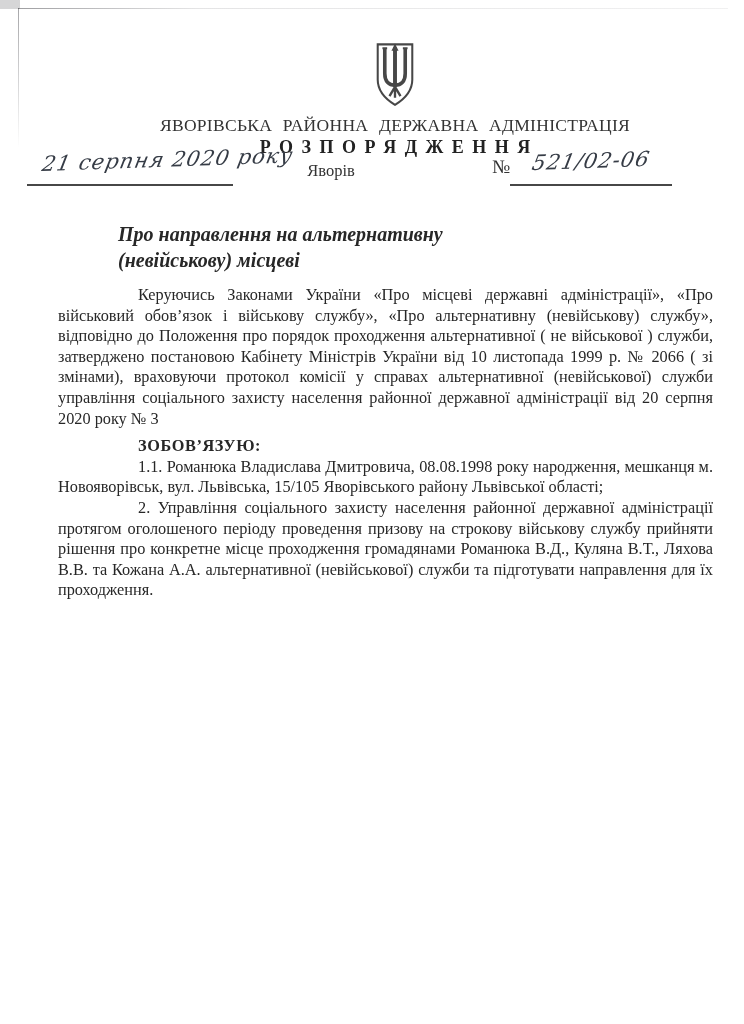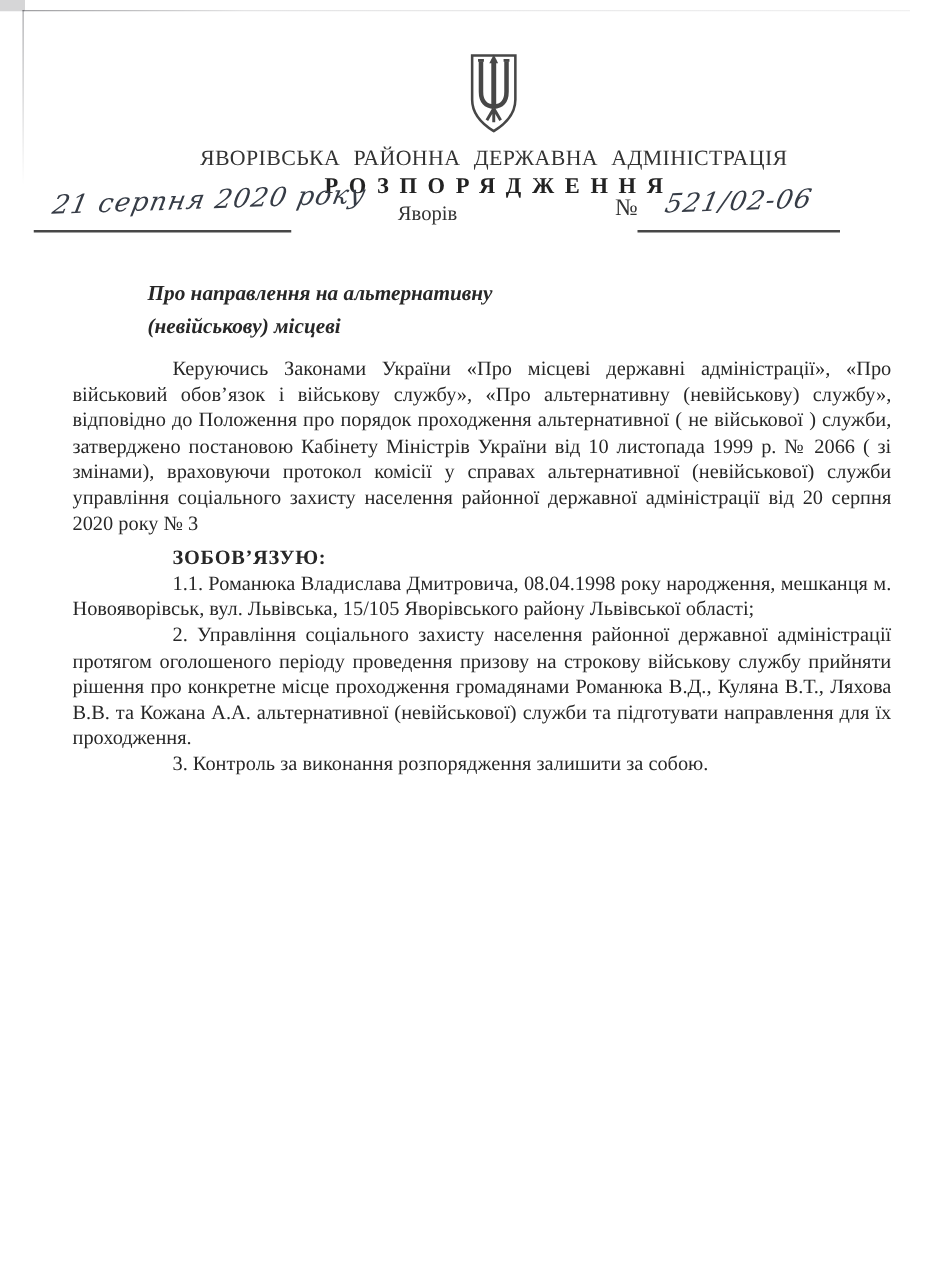--- a/index.html
+++ b/index.html
@@ -18,29 +18,29 @@
   .header{position:absolute;left:40px;top:42px;width:710px;text-align:center;}
   .emblem{display:inline-block;color:#474747;}
   .org{margin-top:3px;font-size:17.5px;letter-spacing:.3px;word-spacing:6px;white-space:nowrap;color:#333;}
   .doctype{margin-top:1px;font-weight:bold;font-size:18px;letter-spacing:8.5px;text-indent:8.5px;white-space:nowrap;color:#222;}
 
   
   .hand{font-family:"DejaVu Serif", serif;font-style:italic;color:#363c46;
     font-size:21px;letter-spacing:1px;transform:skewX(-13deg) rotate(-2deg);transform-origin:left bottom;}
   .date-hand{position:absolute;left:40px;top:152px;white-space:nowrap;}
   .date-line{position:absolute;left:27px;top:184px;width:206px;height:1.5px;background:#474747;}
-  .place{position:absolute;left:297px;top:161px;width:90px;text-align:center;font-size:16.5px;color:#333;}
+  .place{position:absolute;left:286px;top:161px;width:90px;text-align:center;font-size:16.5px;color:#333;}
   .num-label{position:absolute;left:492px;top:156px;font-size:19px;color:#333;}
   .num-hand{position:absolute;left:530px;top:151px;white-space:nowrap;}
   .num-line{position:absolute;left:510px;top:184px;width:162px;height:1.5px;background:#474747;}
 
   
   .content{position:absolute;left:58px;top:222px;width:655px;
     font-size:16.3px;line-height:20.6px;text-align:justify;color:#272727;}
-  .subject{margin:0 0 0 60px;font-weight:bold;font-style:italic;font-size:17px;line-height:25.5px;text-align:left;}
+  .subject{margin:0 0 0 60px;font-weight:bold;font-style:italic;font-size:20px;line-height:25.5px;text-align:left;}
   .preamble{margin:12px 0 0 0;text-indent:80px;}
   .directive{margin:7px 0 0 0;text-indent:80px;font-weight:bold;letter-spacing:.6px;}
   .item{margin:0;text-indent:80px;}
   .item-first{margin-top:21px;}
 
   
   .sig-row{position:absolute;left:58px;right:31px;top:930px;display:flex;justify-content:space-between;
     font-weight:bold;font-size:22px;color:#222;}
   .sig-title{margin-left:39px;}
   .sig-name{margin-right:31px;letter-spacing:.5px;}
@@ -91,23 +91,22 @@
   <div class="date-line"></div>
   <div class="place">Яворів</div>
   <div class="num-label">№</div>
   <div class="hand num-hand">521/02-06</div>
   <div class="num-line"></div>
 
   <div class="content">
     <p class="subject"><span>Про направлення на альтернативну</span><br><span>(невійськову) місцеві</span></p>
     <p class="preamble">Керуючись Законами України «Про місцеві державні адміністрації», «Про військовий обов’язок і військову службу», «Про альтернативну (невійськову) службу», відповідно до Положення про порядок проходження альтернативної ( не військової ) служби, затверджено постановою Кабінету Міністрів України від 10 листопада 1999 р. № 2066 ( зі змінами), враховуючи протокол комісії у справах альтернативної (невійськової) служби управління соціального захисту населення районної державної адміністрації від 20 серпня 2020 року № 3</p>
     <p class="directive">ЗОБОВ’ЯЗУЮ:</p>
-    <p class="item">1.1. Романюка Владислава Дмитровича, 08.04.1998 року народження, мешканця м. Новояворівськ, вул. Львівська, 15/105 Яворівського району Львівської області;</p>
+    <p class="item">1.1. Романюка Владислава Дмитровича, 08.08.1998 року народження, мешканця м. Новояворівськ, вул. Львівська, 15/105 Яворівського району Львівської області;</p>
     <p class="item">2. Управління соціального захисту населення районної державної адміністрації протягом оголошеного періоду проведення призову на строкову військову службу прийняти рішення про конкретне місце проходження громадянами Романюка В.Д., Куляна В.Т., Ляхова В.В. та Кожана А.А. альтернативної (невійськової) служби та підготувати направлення для їх проходження.</p>
-    <p class="item">3. Контроль за виконання розпорядження залишити за собою.</p>
   </div>
 
   <div class="sig-row">
     <span class="sig-title">Перший заступник голови</span>
     <span class="sig-name">В. ДЕНЕГА</span>
   </div>
 
   <svg class="stamp" viewBox="0 0 180 180">
     <circle cx="90" cy="90" r="82" fill="none" stroke="currentColor" stroke-width="1.3"></circle>
     <circle cx="90" cy="90" r="57" fill="none" stroke="currentColor" stroke-width="1"></circle>

